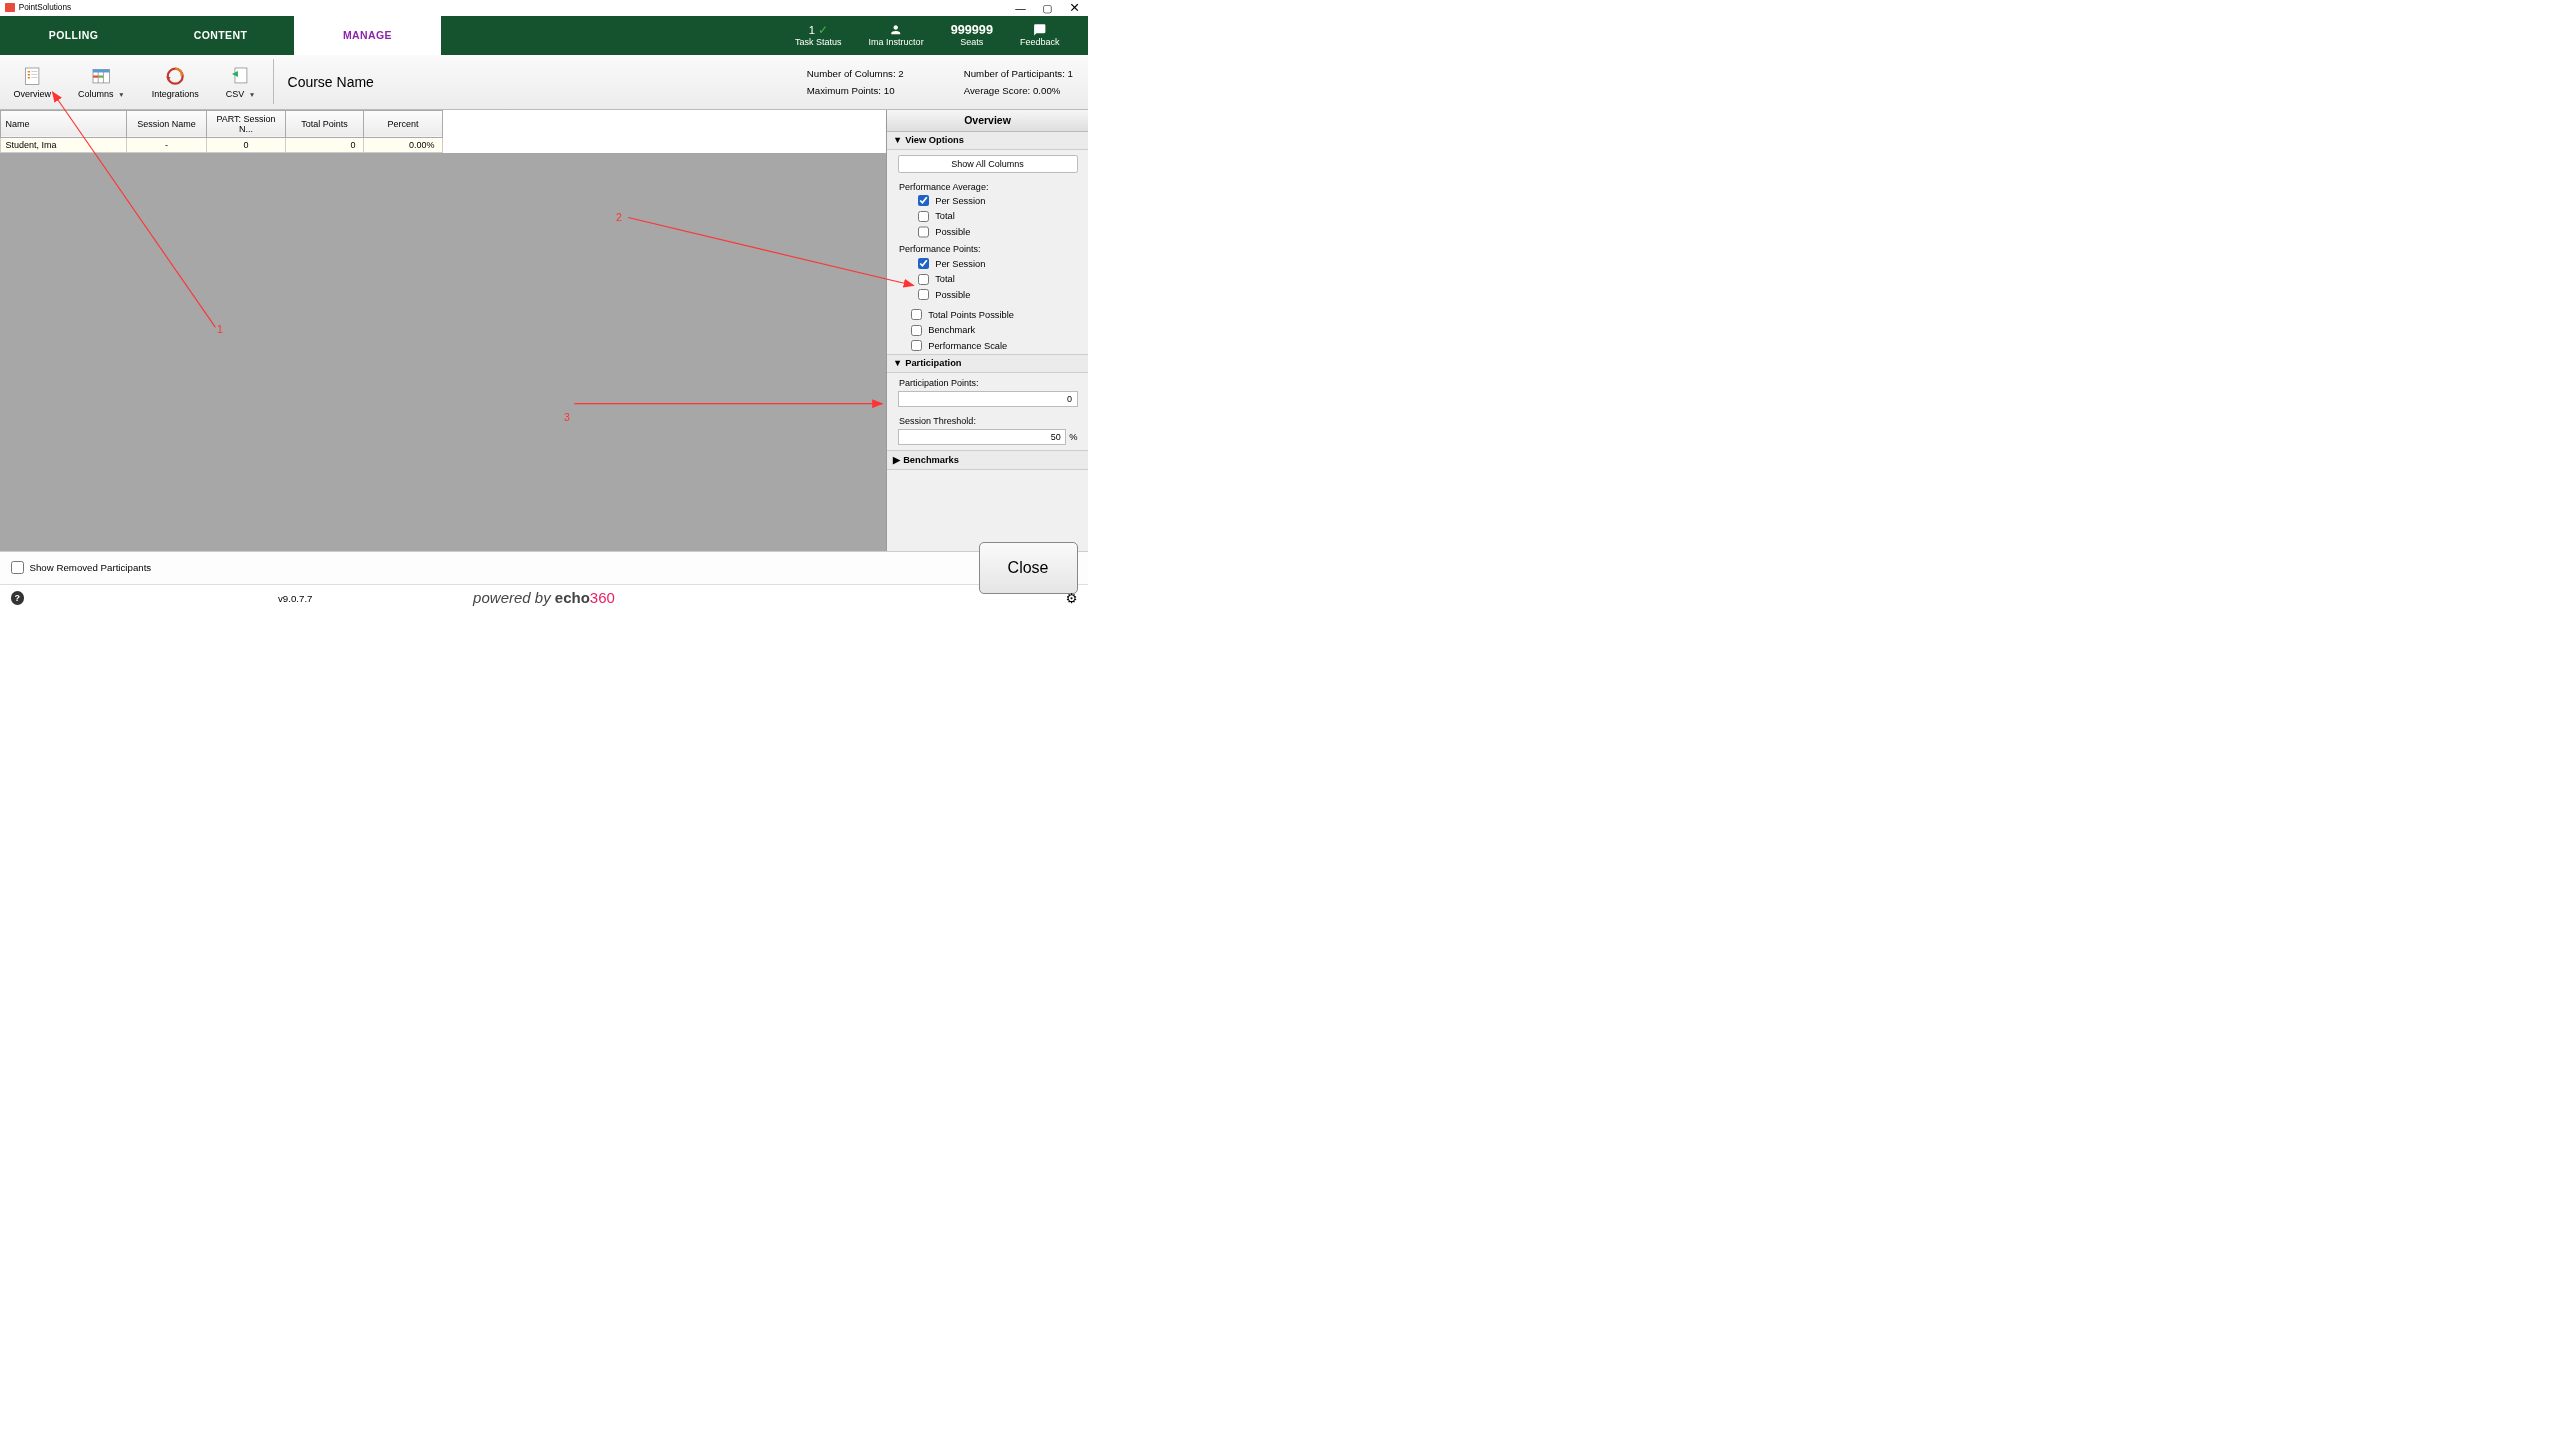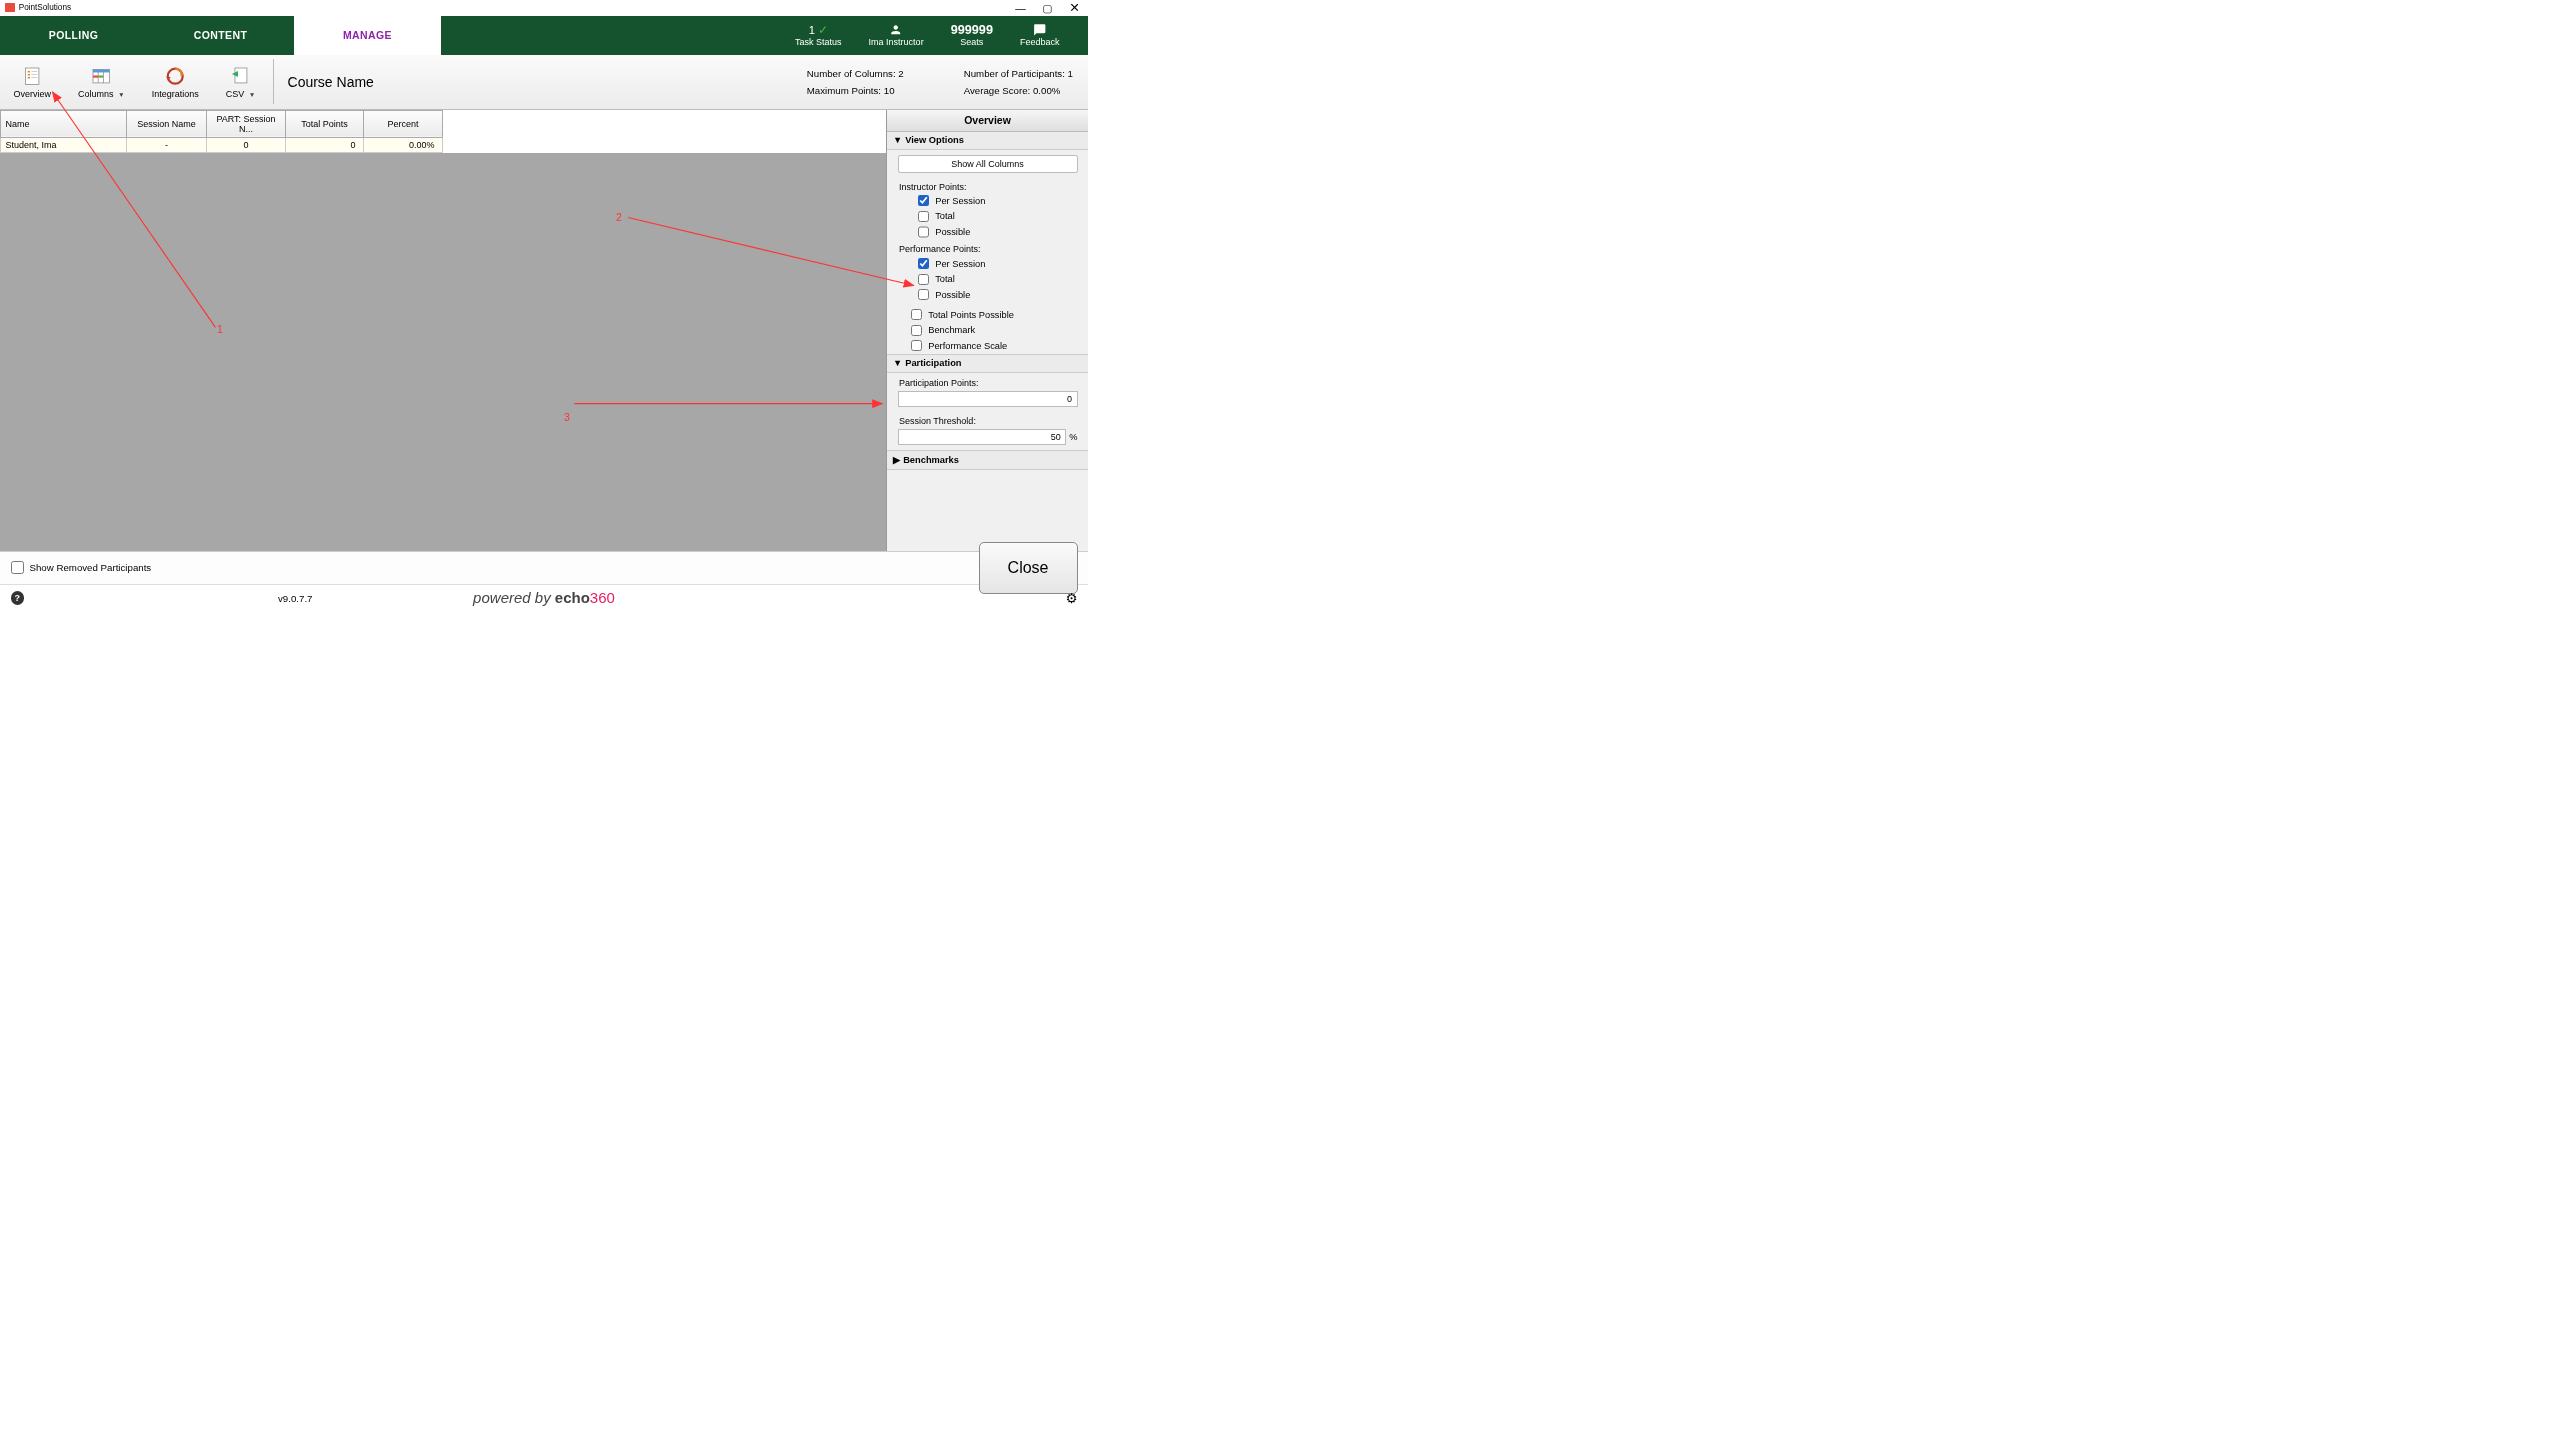--- a/index.html
+++ b/index.html
@@ -221,21 +221,21 @@
   </div>
 
   <div class="sidepanel">
     <div class="sp-title">Overview</div>
     <div class="sp-body">
       <div class="sp-section-hd">
           <span>▼</span>
           <span>View Options</span>
         </div>
       <div class="sp-btn">Show All Columns</div>
-      <div class="sp-label">Instructor Points:</div>
+      <div class="sp-label">Performance Average:</div>
       <label class="sp-chk">
           <input type="checkbox" checked="" style="">
           <span>Per Session</span>
         </label>
       <label class="sp-chk">
           <input type="checkbox" style="">
           <span>Total</span>
         </label>
       <label class="sp-chk">
           <input type="checkbox" style="">

